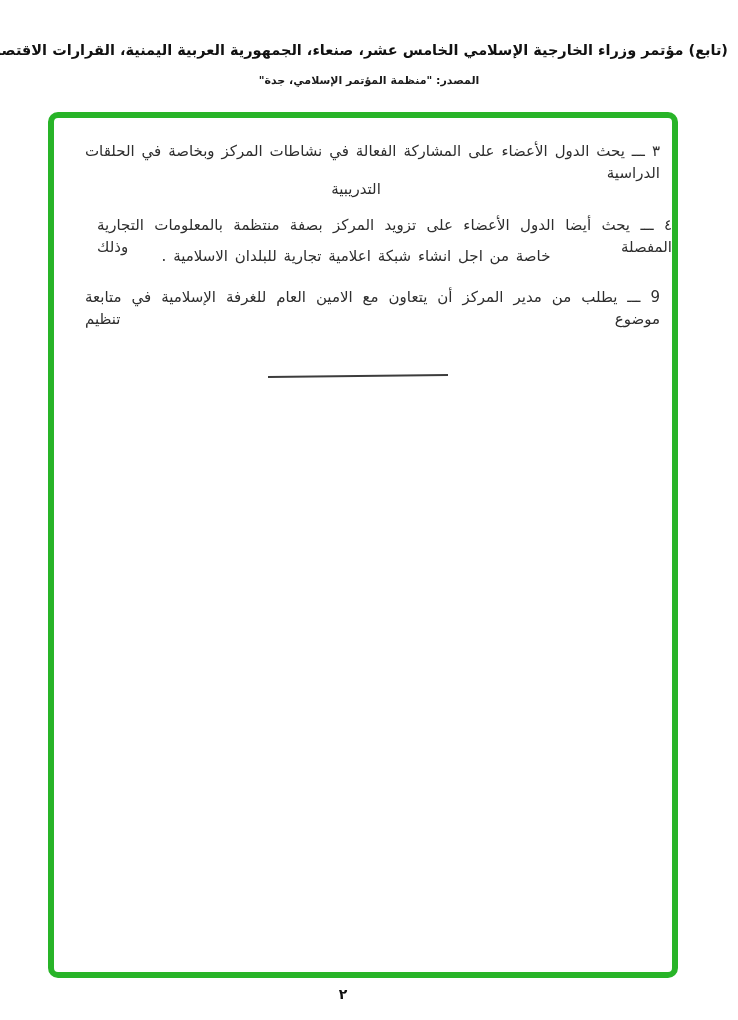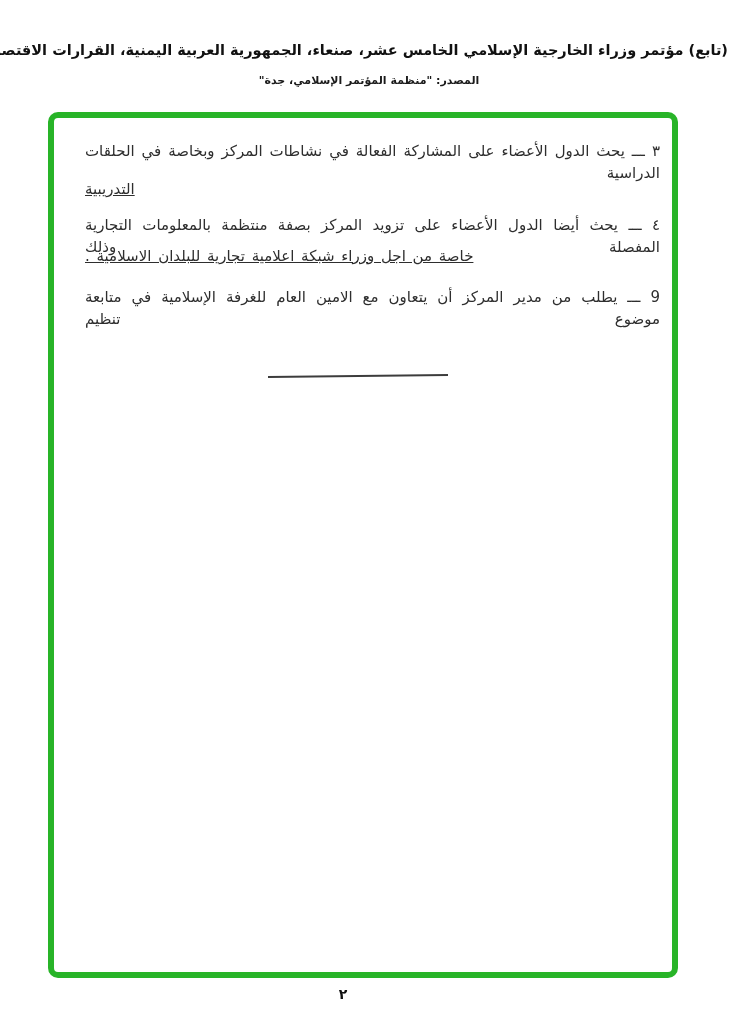--- a/index.html
+++ b/index.html
@@ -65,28 +65,27 @@
     font-size: 15px;
     line-height: 22px;
     color: #2e2e2e;
     word-spacing: 2px;
   }
   .t-just {
     text-align: justify;
     text-align-last: justify;
   }
   .t-cont {
-    text-align: left;
+    text-align: center;
     padding-right: 33px;
     box-sizing: border-box;
-    text-decoration: underline;
   }
   .i3l1 { top: 22px; }
   .i3l2 { top: 60px; }
-  .i4l1 { top: 96px; }
+  .i4l1 { top: 96px; margin-left: 12px; }
   .i4l2 { top: 127px; }
   .i5l1 { top: 168px; }
   .i5l2 { top: 195px; }
   .divider {
     position: absolute;
     top: 257px;
     left: 214px;
     width: 180px;
     height: 2px;
     background: #3c3c3c;
@@ -114,21 +113,21 @@
   <div class="header-line2">المصدر: "منظمة المؤتمر الإسلامي، جدة"</div>
 
   <div class="green-frame"></div>
 
   <div class="frame-content">
 
     <div class="t-line t-just i3l1">٣ ـــ يحث الدول الأعضاء على المشاركة الفعالة في نشاطات المركز وبخاصة في الحلقات الدراسية</div>
     <div class="t-line t-cont i3l2">التدريبية</div>
 
     <div class="t-line t-just i4l1">٤ ـــ يحث أيضا الدول الأعضاء على تزويد المركز بصفة منتظمة بالمعلومات التجارية المفصلة وذلك</div>
-    <div class="t-line t-cont i4l2">خاصة من اجل وزراء شبكة اعلامية تجارية للبلدان الاسلامية .</div>
+    <div class="t-line t-cont i4l2">خاصة من اجل انشاء شبكة اعلامية تجارية للبلدان الاسلامية .</div>
 
     <div class="t-line t-just i5l1">9 ـــ يطلب من مدير المركز أن يتعاون مع الامين العام للغرفة الإسلامية في متابعة موضوع تنظيم</div>
 
     <div class="divider"></div>
 
   </div>
 
   <div class="page-number">٢</div>
 
 </div>

